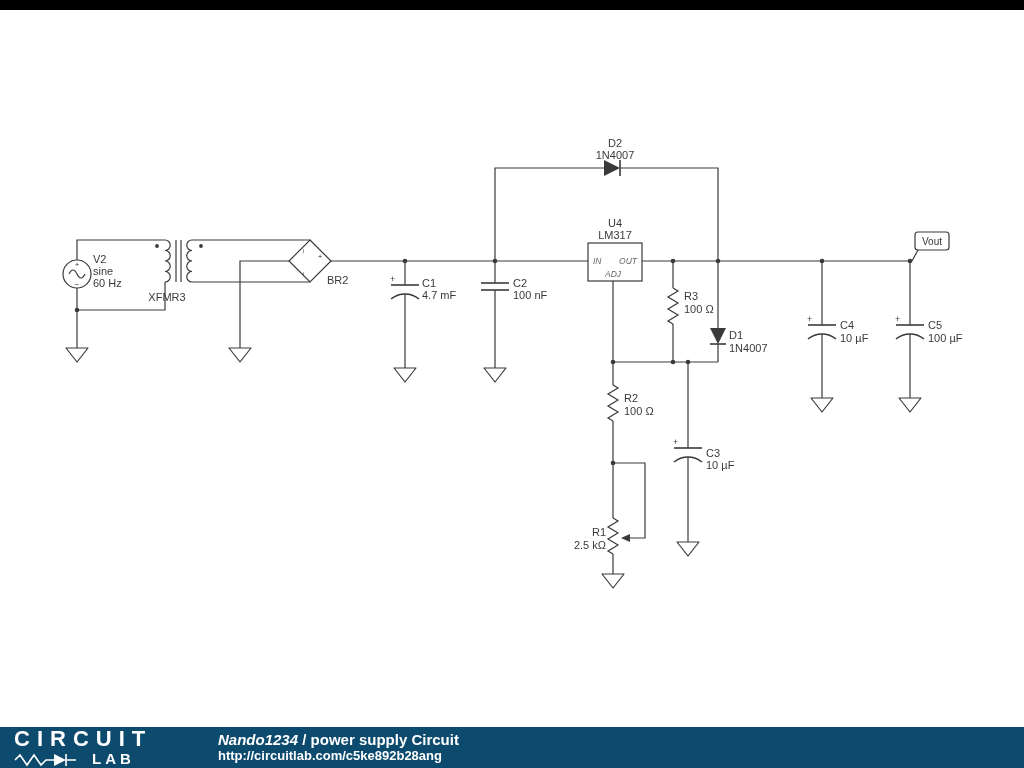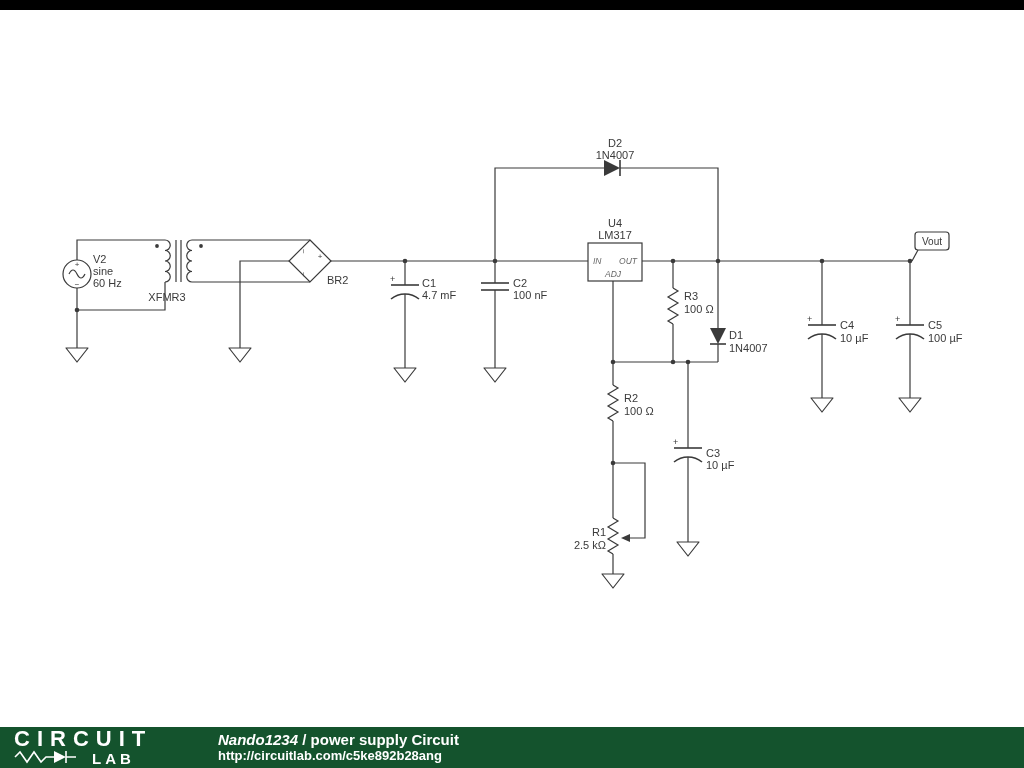--- a/index.html
+++ b/index.html
@@ -9,24 +9,24 @@
   #schematic{position:absolute;left:0;top:0;}
   .lbl{font:11px "Liberation Sans",sans-serif;fill:#3a3a3a;}
   .sm{font:8px "Liberation Sans",sans-serif;fill:#3a3a3a;}
   .plusmark{font:9px "Liberation Sans",sans-serif;fill:#3a3a3a;}
   .pin{font:italic 8.5px "Liberation Sans",sans-serif;fill:#666;}
   .flag{font:10px "Liberation Sans",sans-serif;fill:#3a3a3a;}
   .wire{stroke:#3a3a3a;stroke-width:1.2;fill:none;}
   .body{stroke:#3a3a3a;stroke-width:1.2;fill:#fff;}
   .plate{stroke:#3a3a3a;stroke-width:1.6;fill:none;}
   .fillink{fill:#3a3a3a;}
-  #footer{position:absolute;left:0;top:727px;width:1024px;height:41px;background:#14532d;color:#fff;}
+  #footer{position:absolute;left:0;top:727px;width:1024px;height:41px;background:#0c4a6e;color:#fff;}
   .logo{position:absolute;left:14px;top:2px;width:190px;height:38px;}
   .logo-top{font-size:22px;font-weight:600;letter-spacing:7px;color:#fff;line-height:20px;}
-  .logo-bottom{display:flex;align-items:flex-start;gap:8px;margin-top:1px;}
+  .logo-bottom{display:flex;align-items:flex-end;gap:8px;margin-top:1px;}
   .logo-lab{font-size:15px;font-weight:700;letter-spacing:4px;color:#fff;}
   .meta{position:absolute;left:218px;top:4px;}
   .line1{font-size:15px;line-height:17px;color:#fff;text-align:center;}
   .author{font-style:italic;font-weight:700;}
   .sep{white-space:pre;font-weight:700;}
   .ctitle{font-weight:700;}
   .url{font-size:13px;font-weight:700;line-height:16px;color:#fff;}
 </style>
 </head>
 <body>

